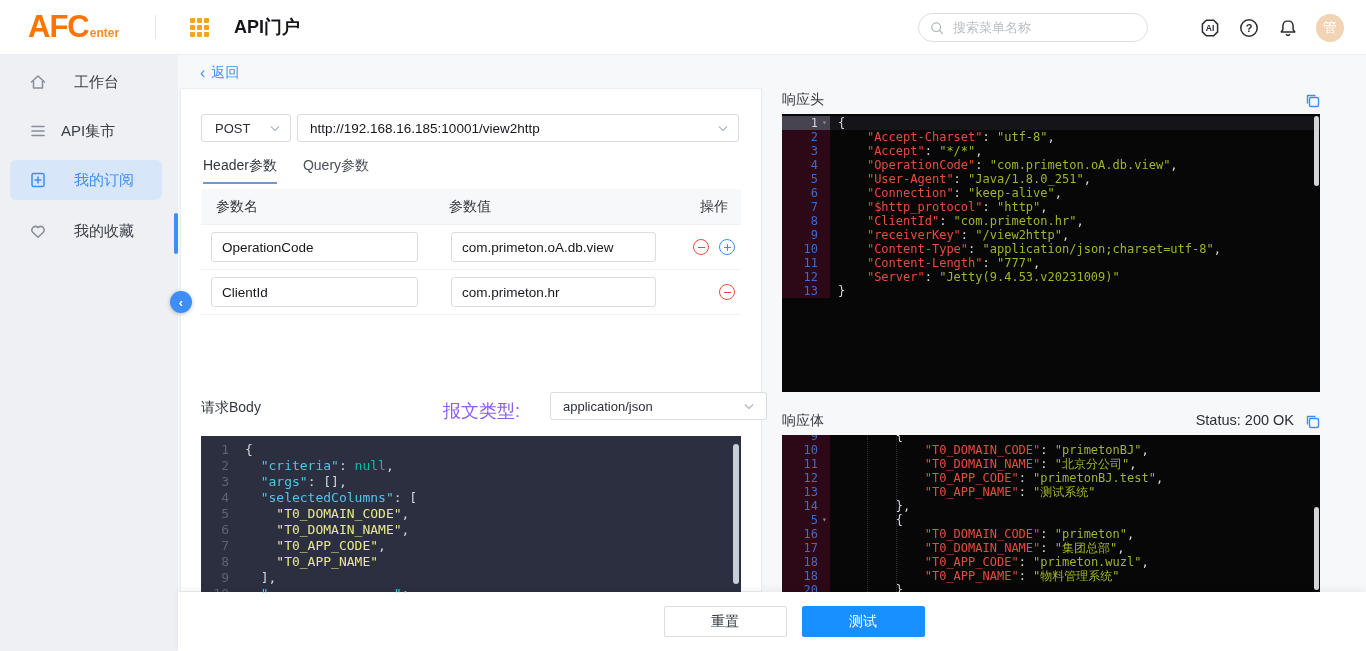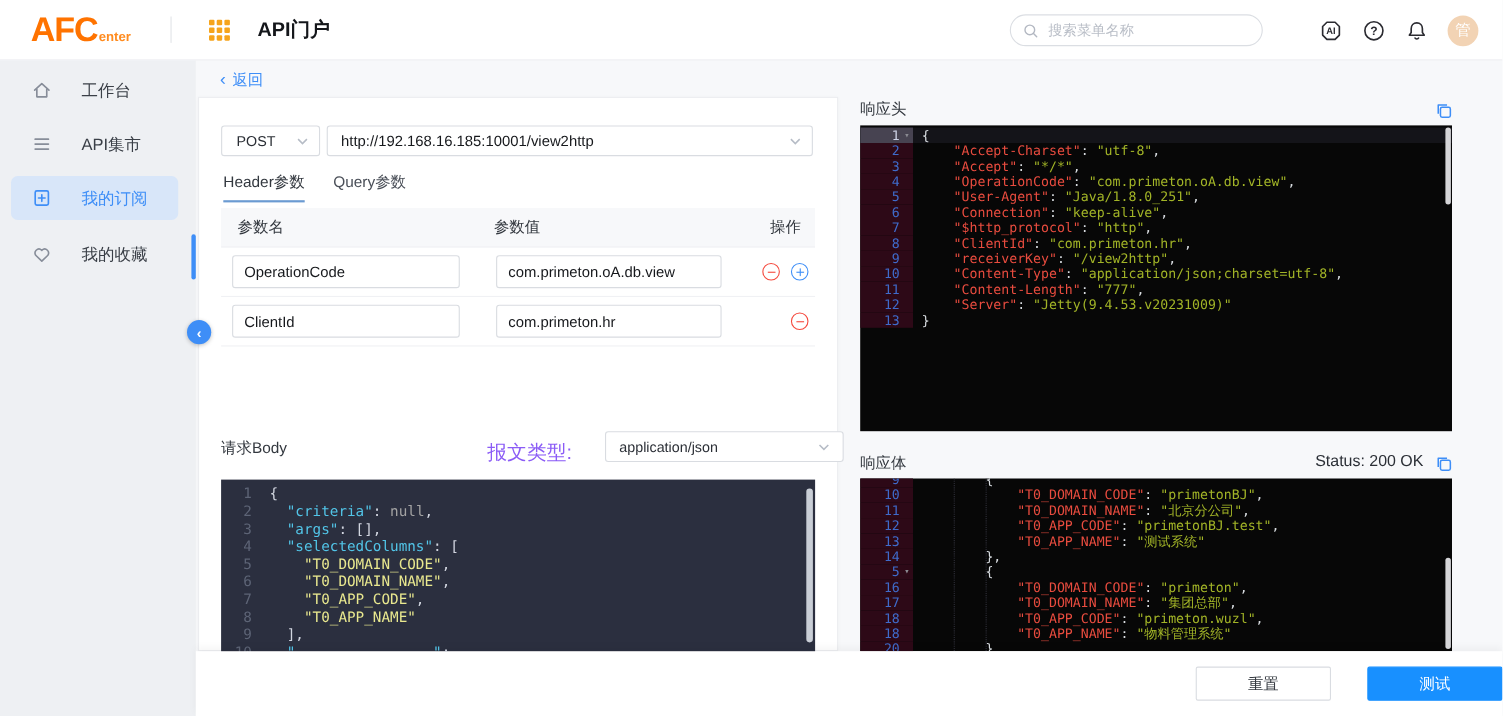--- a/index.html
+++ b/index.html
@@ -86,42 +86,42 @@
   .ed-line{display:flex;white-space:pre;}
   .gut{display:flex;user-select:none;}
   .num{flex:1;text-align:right;}
   .fold{font-size:8px;color:#8b8b92;text-align:center;}
   .code{padding-left:8px;position:relative;z-index:1;}
 
   #req-editor{left:20px;top:347px;width:540px;height:157px;background:#2b2f3f;font-size:13px;line-height:16px;padding-top:6px;}
   #req-editor .gut{flex:0 0 36px;color:#5d6476;}
   #req-editor .fold{width:8px;}
   #req-editor .k{color:#52c5e8;} #req-editor .s{color:#e9e88f;}
-  #req-editor .n{color:#a3a3a3;} #req-editor .p{color:#d2d6e0;}
+  #req-editor .n{color:#14b8a6;} #req-editor .p{color:#d2d6e0;}
   .scroll-thumb{position:absolute;border-radius:3px;background:#c9ced6;z-index:3;}
 
   .resp{background:#070707;font-size:12px;line-height:14px;color:#d8dce0;}
   .resp .gut{flex:0 0 48px;background:#2d0917;color:#3f6bcb;}
   .resp .fold{width:11px;}
   .resp .num{padding-right:1px;}
   .resp .k{color:#e94c3f;} .resp .v{color:#a2b427;} .resp .p{color:#d8dce0;}
   .resp .hl{background:#141419;}
   .resp .hl .gut{background:#474351;color:#cfd3e6;}
   #resp-headers-editor{left:782px;top:114px;width:538px;height:278px;padding-top:2px;}
   #resp-body-editor{left:782px;top:435px;width:538px;height:157px;}
   #resp-body-editor .ed-scroller{margin-top:-6px;}
   .guide{position:absolute;top:0;bottom:0;border-left:1px dotted #30303a;z-index:0;}
 
   .panel-title{position:absolute;font-size:14px;color:#33383f;}
   .copy-btn{position:absolute;width:17px;height:17px;cursor:pointer;}
   #resp-status{position:absolute;left:1090px;top:412px;width:204px;text-align:right;font-size:14.5px;color:#2b2f36;}
 
   
   #footer-bar{position:absolute;left:178px;top:592px;width:1188px;height:59px;background:#fff;
-    box-shadow:0 -3px 8px rgba(0,0,0,.05);display:flex;align-items:center;justify-content:flex-end;gap:33px;padding-left:44px;}
+    box-shadow:0 -3px 8px rgba(0,0,0,.05);display:flex;align-items:center;justify-content:center;gap:15px;padding-left:44px;}
   #footer-bar button{width:123px;height:31px;border-radius:2px;font-size:14px;cursor:pointer;
     font-family:"Liberation Sans",sans-serif;}
   #reset-btn{background:#fff;border:1px solid #d9dce1;color:#33383f;}
   #test-btn{background:#1890ff;border:1px solid #1890ff;color:#fff;}
 </style>
 </head>
 <body>
 
 <div id="screen">
 
@@ -179,21 +179,21 @@
             </svg>
           </span>
           <span style="margin-left: 13px;">工作台</span>
         </div>
         <div class="side-item" style="top: 56px;">
           <span style="display: flex;">
             <svg width="20" height="20" viewBox="0 0 20 20" fill="none" stroke="#878d99" stroke-width="1.6" stroke-linecap="round">
               <path d="M4 5.5h12M4 10h12M4 14.5h12"></path>
             </svg>
           </span>
-          <span style="margin-left: 13px;">API集市</span>
+          <span style="">API集市</span>
         </div>
         <div class="side-item active" style="top: 105px;">
           <span style="display: flex;">
             <svg width="20" height="20" viewBox="0 0 20 20" fill="none" stroke="#3e8ef7" stroke-width="1.5" stroke-linecap="round" stroke-linejoin="round">
               <rect x="4" y="3.5" width="12" height="13" rx="1.5"></rect>
               <path d="M10 7v6M7 10h6"></path>
             </svg>
           </span>
           <span style="margin-left: 13px;">我的订阅</span>
         </div>

